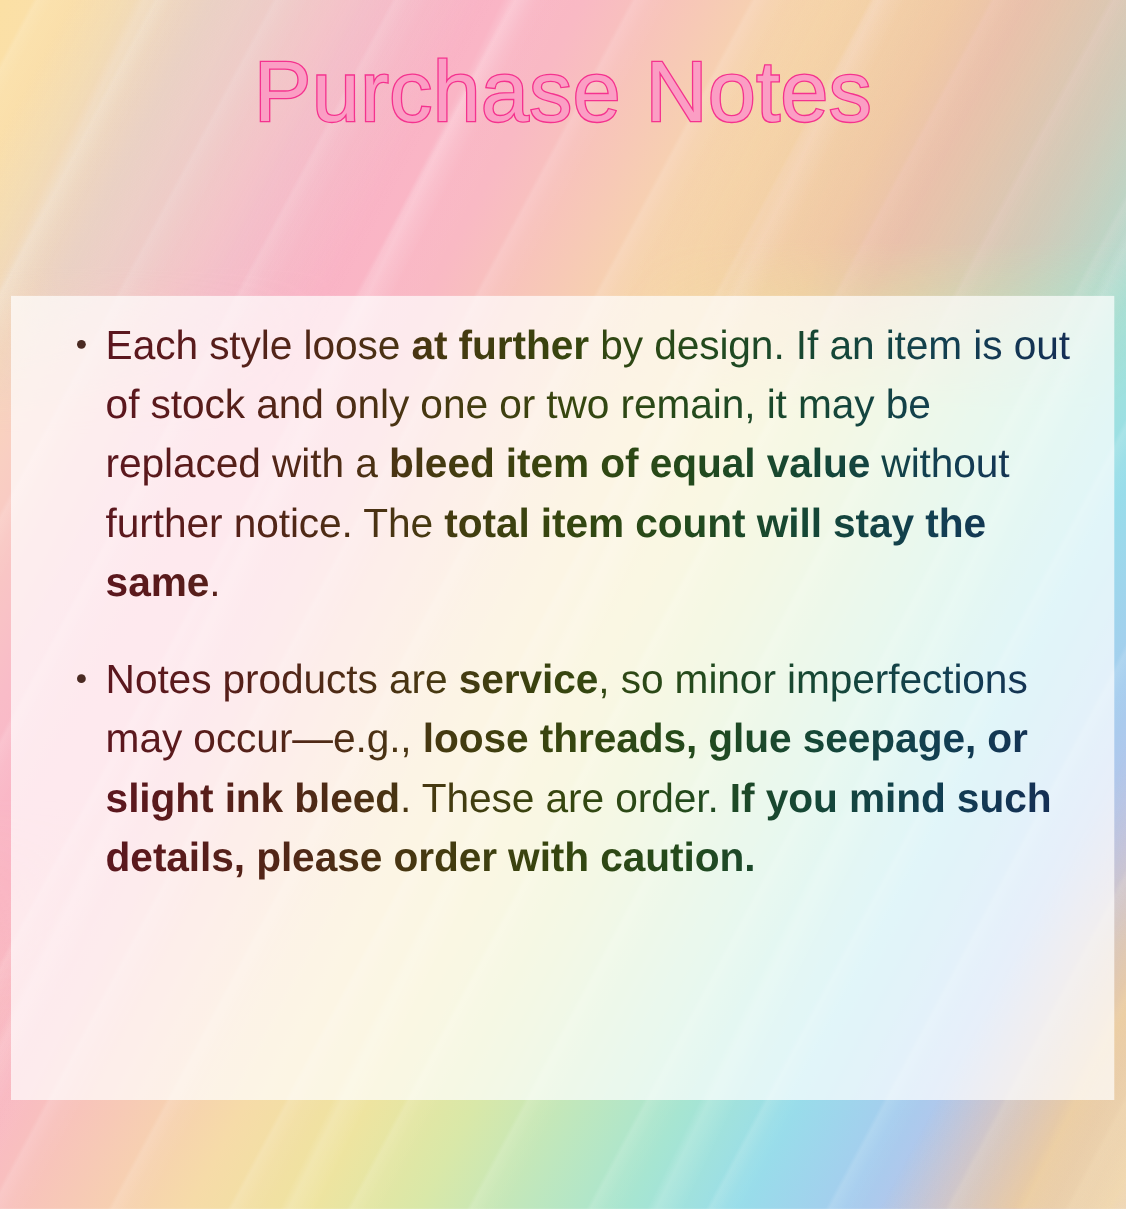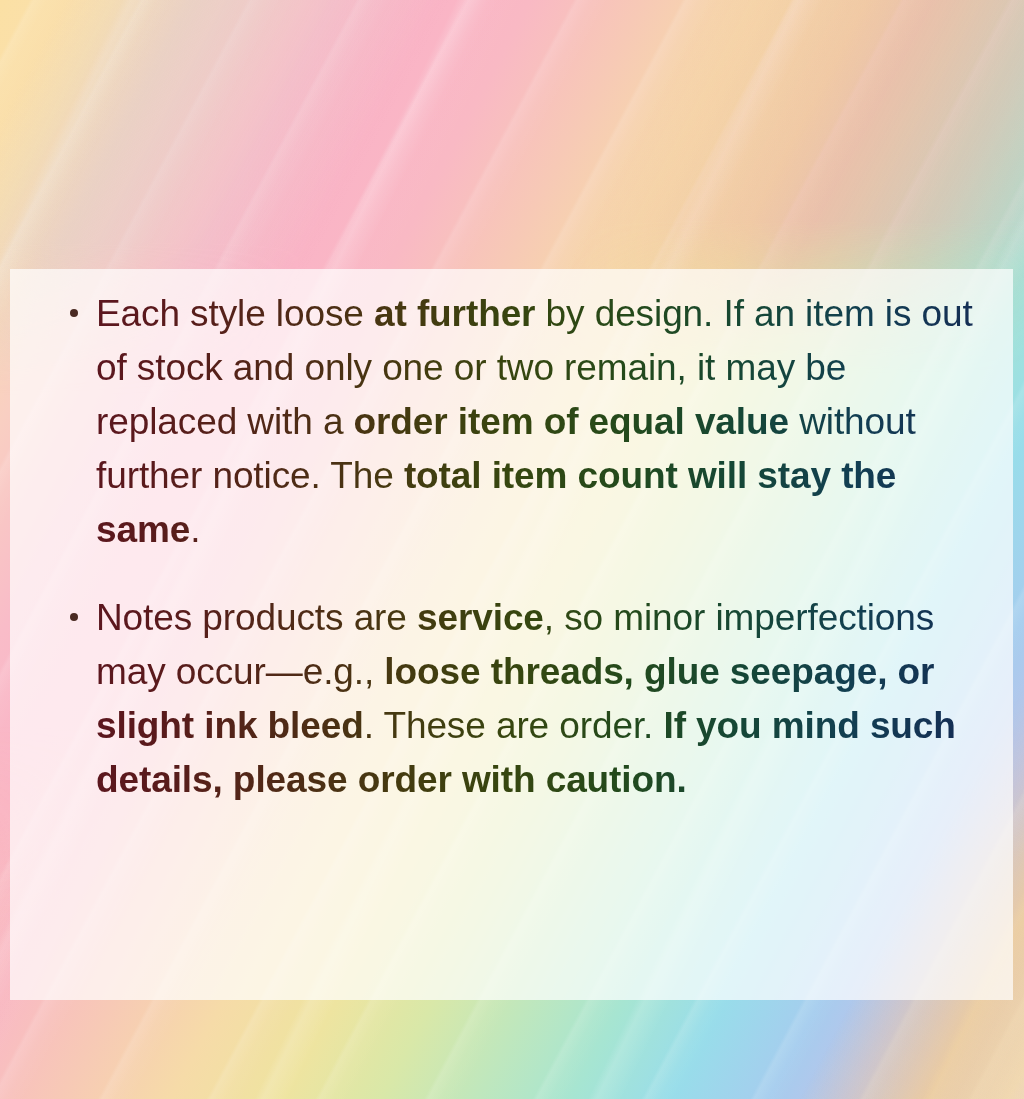--- a/index.html
+++ b/index.html
@@ -225,21 +225,24 @@
 <div id="poster">
 
   <div class="brush-layer brush-a"></div>
   <div class="brush-layer brush-b"></div>
   <div class="brush-layer brush-pink"></div>
   <div class="brush-layer brush-soft-grey"></div>
   <div class="brush-layer brush-yellow-tr"></div>
   <div class="brush-layer brush-bottom-warm"></div>
   <div class="brush-layer brush-bottom-yellow-r"></div>
 
+  <div class="title-wrap">
+    <h1 class="title">Purchase Notes</h1>
+  </div>
 
   <div class="card">
     <ul class="notes-list">
-        <li class="note-item ink"><span class="bullet"></span><span>Each style loose </span><b>at further</b><span> by design. If an item is out of stock and only one or two remain, it may be replaced with a </span><b>order item of equal value</b><span> without further notice. The </span><b>total item count will stay the same</b><span>.</span></li>
+        <li class="note-item ink"><span class="bullet"></span><span>Each style loose </span><b>at further</b><span> by design. If an item is out of stock and only one or two remain, it may be replaced with a </span><b>bleed item of equal value</b><span> without further notice. The </span><b>total item count will stay the same</b><span>.</span></li>
         <li class="note-item ink"><span class="bullet"></span><span>Notes products are </span><b>service</b><span>, so minor imperfections may occur—e.g., </span><b>loose threads, glue seepage, or slight ink bleed</b><span>. These are order. </span><b>If you mind such details, please order with caution.</b></li>
       </ul>
   </div>
 
 </div>
 
 </body></html>

